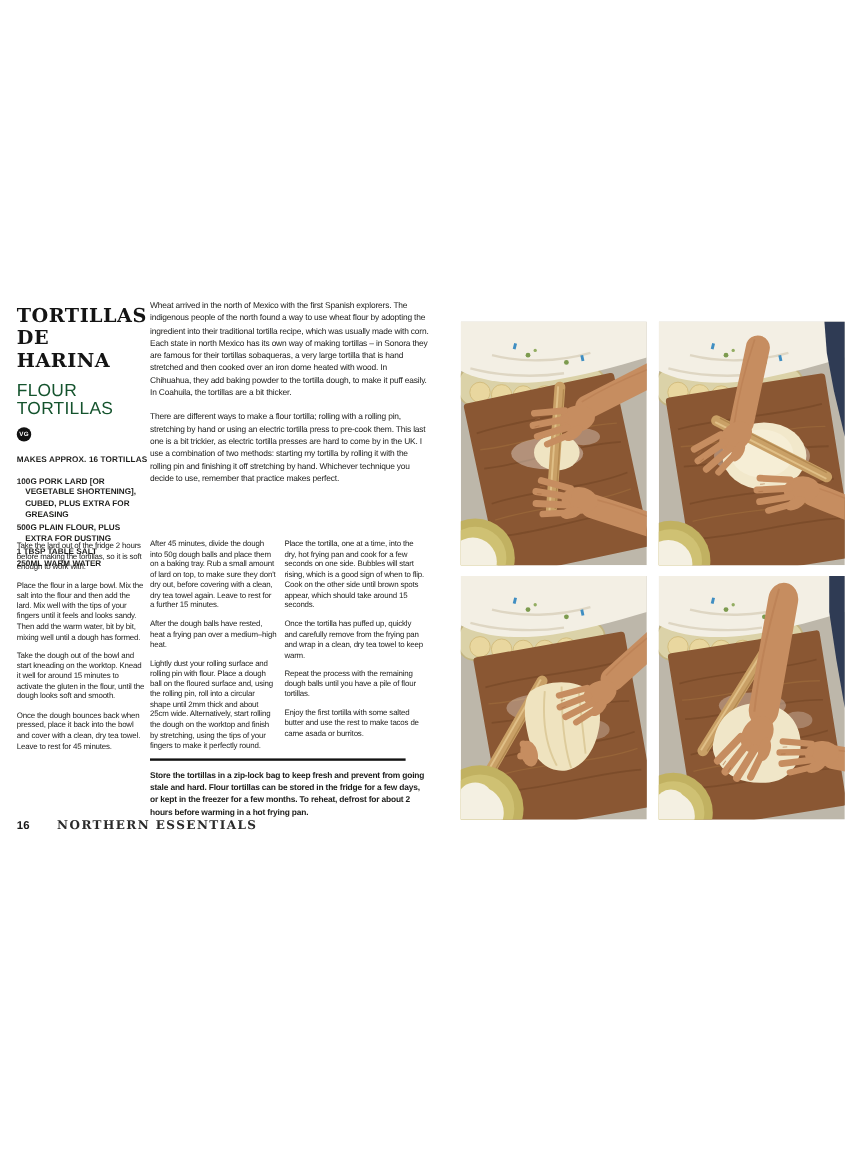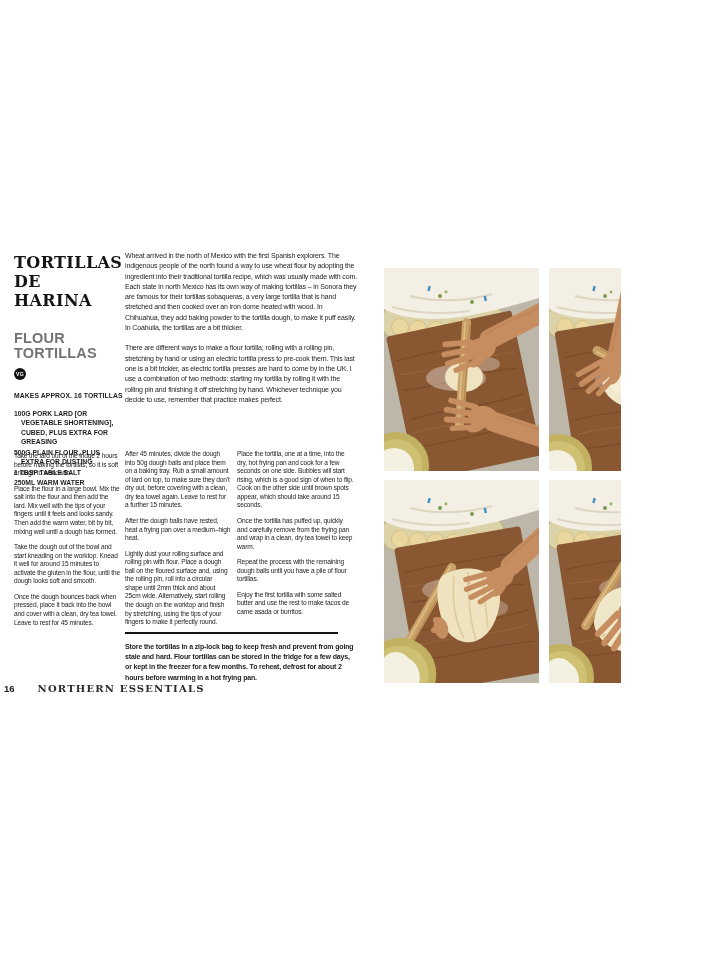--- a/index.html
+++ b/index.html
@@ -1,22 +1,22 @@
 <!DOCTYPE html>
 <html><head>
 <meta charset="utf-8">
 <style>
   html,body{margin:0;padding:0;background:#ffffff;}
   body{width:720px;height:960px;font-family:"Liberation Sans",sans-serif;color:#1d1d1b;}
-  .page{position:relative;width:621px;height:960px;background:#fff;overflow:hidden;}
+  .page{position:relative;width:720px;height:960px;background:#fff;overflow:hidden;}
 
   
   .recipe-header{position:absolute;left:14px;top:253px;width:109px;}
   .title-es{margin:0;font-family:"DejaVu Serif",serif;font-weight:700;font-size:16px;line-height:1.2;letter-spacing:0.4px;color:#141414;}
-  .title-en{margin:20px 0 0;font-size:14.5px;line-height:1.07;font-weight:bold;letter-spacing:0.2px;color:#737373;}
+  .title-en{margin:8px 0 0;font-size:14.5px;line-height:1.07;font-weight:normal;letter-spacing:0.2px;color:#14532d;}
   .badge{margin-top:6px;width:12px;height:12px;border-radius:50%;background:#121212;color:#fff;
          font-size:5.2px;font-weight:bold;display:flex;align-items:center;justify-content:center;letter-spacing:0.2px;}
   .yield{margin:12px 0 0;font-size:6.8px;font-weight:bold;white-space:nowrap;letter-spacing:0.1px;}
   .ingredients{margin:10px 0 0;padding:0;list-style:none;font-size:6.8px;font-weight:bold;line-height:1.4;}
   .ingredients li{padding-left:7px;text-indent:-7px;margin:0 0 1px;}
 
   
   .steps{position:absolute;font-size:6.6px;line-height:1.3;letter-spacing:-0.15px;}
   .steps p{margin:0 0 7px;}
   .steps-a{left:14px;top:452px;width:108px;}
@@ -26,21 +26,21 @@
   
   .intro{position:absolute;left:125px;top:251px;width:233px;font-size:7px;line-height:10.3px;letter-spacing:-0.15px;}
   .intro p{margin:0 0 10px;}
 
   
   .note{position:absolute;left:125px;top:632px;width:231px;font-size:7px;font-weight:bold;line-height:10.2px;letter-spacing:-0.15px;}
   .note .rule{width:213px;border-top:2.5px solid #131313;margin-bottom:8px;}
   .note p{margin:0;}
 
   
-  .folio{position:absolute;left:4px;top:683px;display:flex;align-items:baseline;}
+  .folio{position:absolute;left:14px;top:683px;display:flex;align-items:baseline;}
   .page-num{font-size:9.5px;font-weight:bold;color:#1a1a1a;}
   .chapter{margin-left:23px;font-family:"DejaVu Serif",serif;font-weight:700;font-size:10px;letter-spacing:1.2px;color:#2a2a2a;}
 
   
   .photos{position:absolute;left:384px;top:268px;display:grid;grid-template-columns:155px 155px;grid-auto-rows:203px;column-gap:10px;row-gap:9px;}
   .photos figure{margin:0;width:155px;height:203px;}
   .photos svg{display:block;width:155px;height:203px;}
 </style>
 </head>
 <body>

